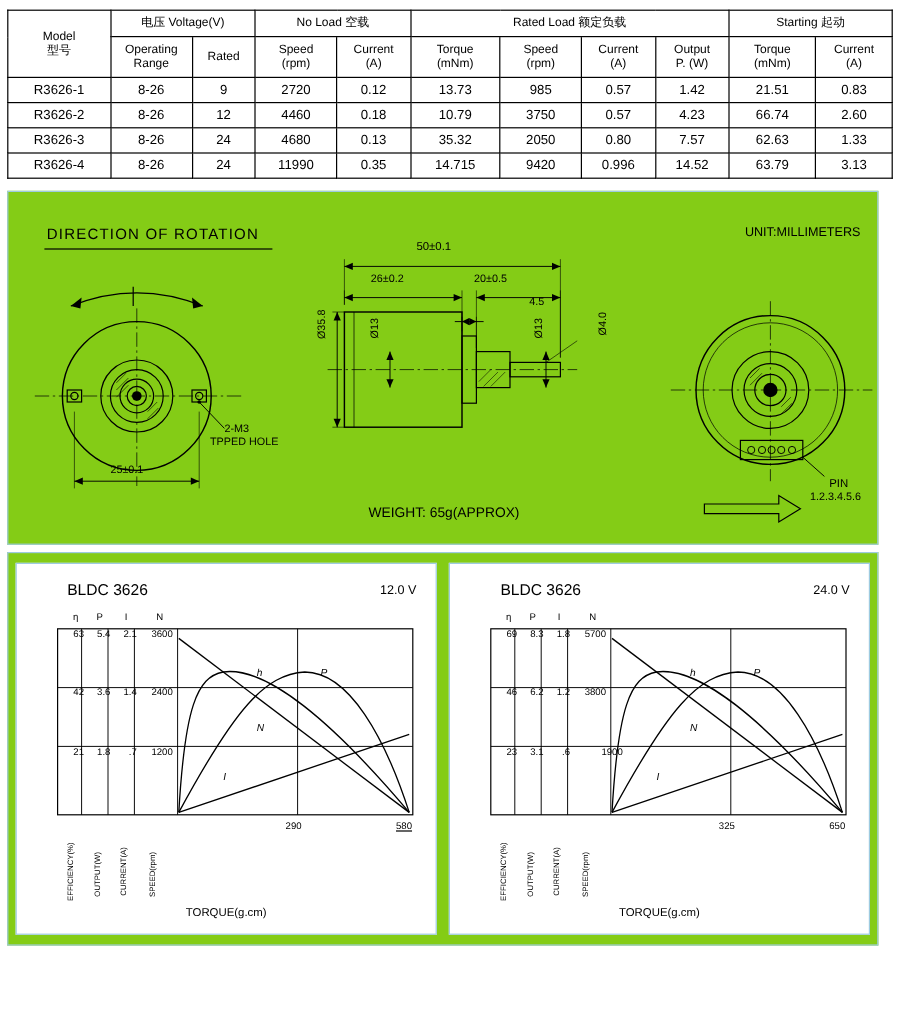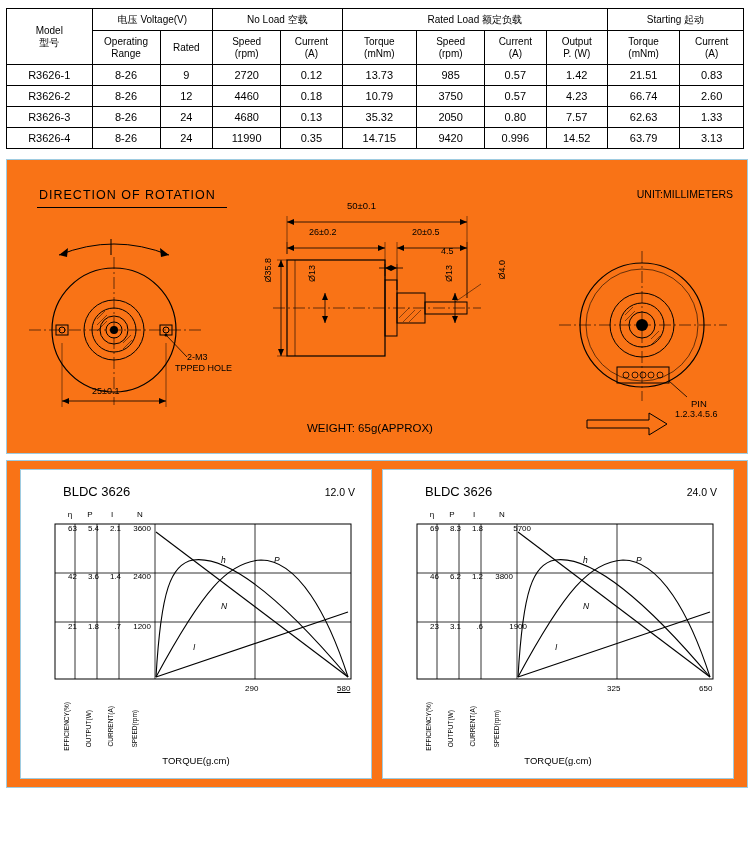--- a/index.html
+++ b/index.html
@@ -30,23 +30,23 @@
     line-height: 1.15;
   }
   table.spec .grouphdr { height: 22px; font-size: 11px; }
   table.spec .subhdr { height: 34px; font-size: 9.5px; }
   table.spec .datarow td { height: 21px; font-size: 11px; }
   table.spec .modelcell { font-size: 12px; }
 
   
   .panel {
     border: 1px solid #9ecbe0;
-    margin: 6px 2px 0 6px;
+    margin: 6px 18px 0 6px;
     position: relative;
-    background: #f97316;
+    background: #84cc16;
   }
   .drawing { height: 295px; }
   .curves { height: 328px; padding: 8px 6px; display: flex; gap: 10px; justify-content: center; }
 
   .title-rot {
     position: absolute;
     left: 32px; top: 28px;
     font-size: 12.5px;
     letter-spacing: 1px;
   }
@@ -337,21 +337,21 @@
       <path d="M66 125 l-3 -7 h6 z" fill="#000"></path>
 
       <line x1="196" y1="104" x2="222" y2="86" stroke="#000" stroke-width="0.5"></line>
 
       <line x1="196" y1="95" x2="196" y2="125" stroke="#000" stroke-width="0.8"></line>
       <path d="M196 95 l-3 7 h6 z" fill="#000"></path>
       <path d="M196 125 l-3 -7 h6 z" fill="#000"></path>
     </svg>
     <div class="lbl" style="left:340px; top:40px; font-size:9.5px;">50±0.1</div>
     <div class="lbl" style="left:302px; top:67px;">26±0.2</div>
-    <div class="lbl" style="left:405px; top:67px;">20±0.5</div>
+    <div class="lbl" style="left:388px; top:67px;">20±0.5</div>
     <div class="lbl" style="left:434px; top:86px;">4.5</div>
     <div class="lbl" style="left:256px; top:98px; writing-mode:vertical-rl; transform:rotate(180deg);">Ø35.8</div>
     <div class="lbl" style="left:300px; top:105px; writing-mode:vertical-rl; transform:rotate(180deg);">Ø13</div>
     <div class="lbl" style="left:490px; top:100px; writing-mode:vertical-rl; transform:rotate(180deg);">Ø4.0</div>
     <div class="lbl" style="left:437px; top:105px; writing-mode:vertical-rl; transform:rotate(180deg);">Ø13</div>
 
     <svg width="200" height="230" viewBox="0 0 200 230" style="position:absolute; left:540px; top:55px;">
       <circle cx="95" cy="110" r="62" fill="none" stroke="#000" stroke-width="1.2"></circle>
       <circle cx="95" cy="110" r="56" fill="none" stroke="#000" stroke-width="0.6"></circle>
       <circle cx="95" cy="110" r="32" fill="none" stroke="#000" stroke-width="1"></circle>
@@ -453,21 +453,21 @@
       <div class="chart-volt">24.0  V</div>
 
       <div class="axis-head" style="left:42px; top:40px; width:14px;">η</div>
       <div class="axis-head" style="left:62px; top:40px; width:14px;">P</div>
       <div class="axis-head" style="left:84px; top:40px; width:14px;">I</div>
       <div class="axis-head" style="left:108px; top:40px; width:22px;">N</div>
 
       <div class="tickval" style="left:34px; top:54px; width:22px;">69</div>
       <div class="tickval" style="left:56px; top:54px; width:22px;">8.3</div>
       <div class="tickval" style="left:78px; top:54px; width:22px;">1.8</div>
-      <div class="tickval" style="left:100px; top:54px; width:48px;">5700</div>
+      <div class="tickval" style="left:100px; top:54px; width:30px;">5700</div>
 
       <div class="tickval" style="left:34px; top:102px; width:22px;">46</div>
       <div class="tickval" style="left:56px; top:102px; width:22px;">6.2</div>
       <div class="tickval" style="left:78px; top:102px; width:22px;">1.2</div>
       <div class="tickval" style="left:100px; top:102px; width:30px;">3800</div>
 
       <div class="tickval" style="left:34px; top:152px; width:22px;">23</div>
       <div class="tickval" style="left:56px; top:152px; width:22px;">3.1</div>
       <div class="tickval" style="left:78px; top:152px; width:22px;">.6</div>
       <div class="tickval" style="left:100px; top:152px; width:44px;">1900</div>

